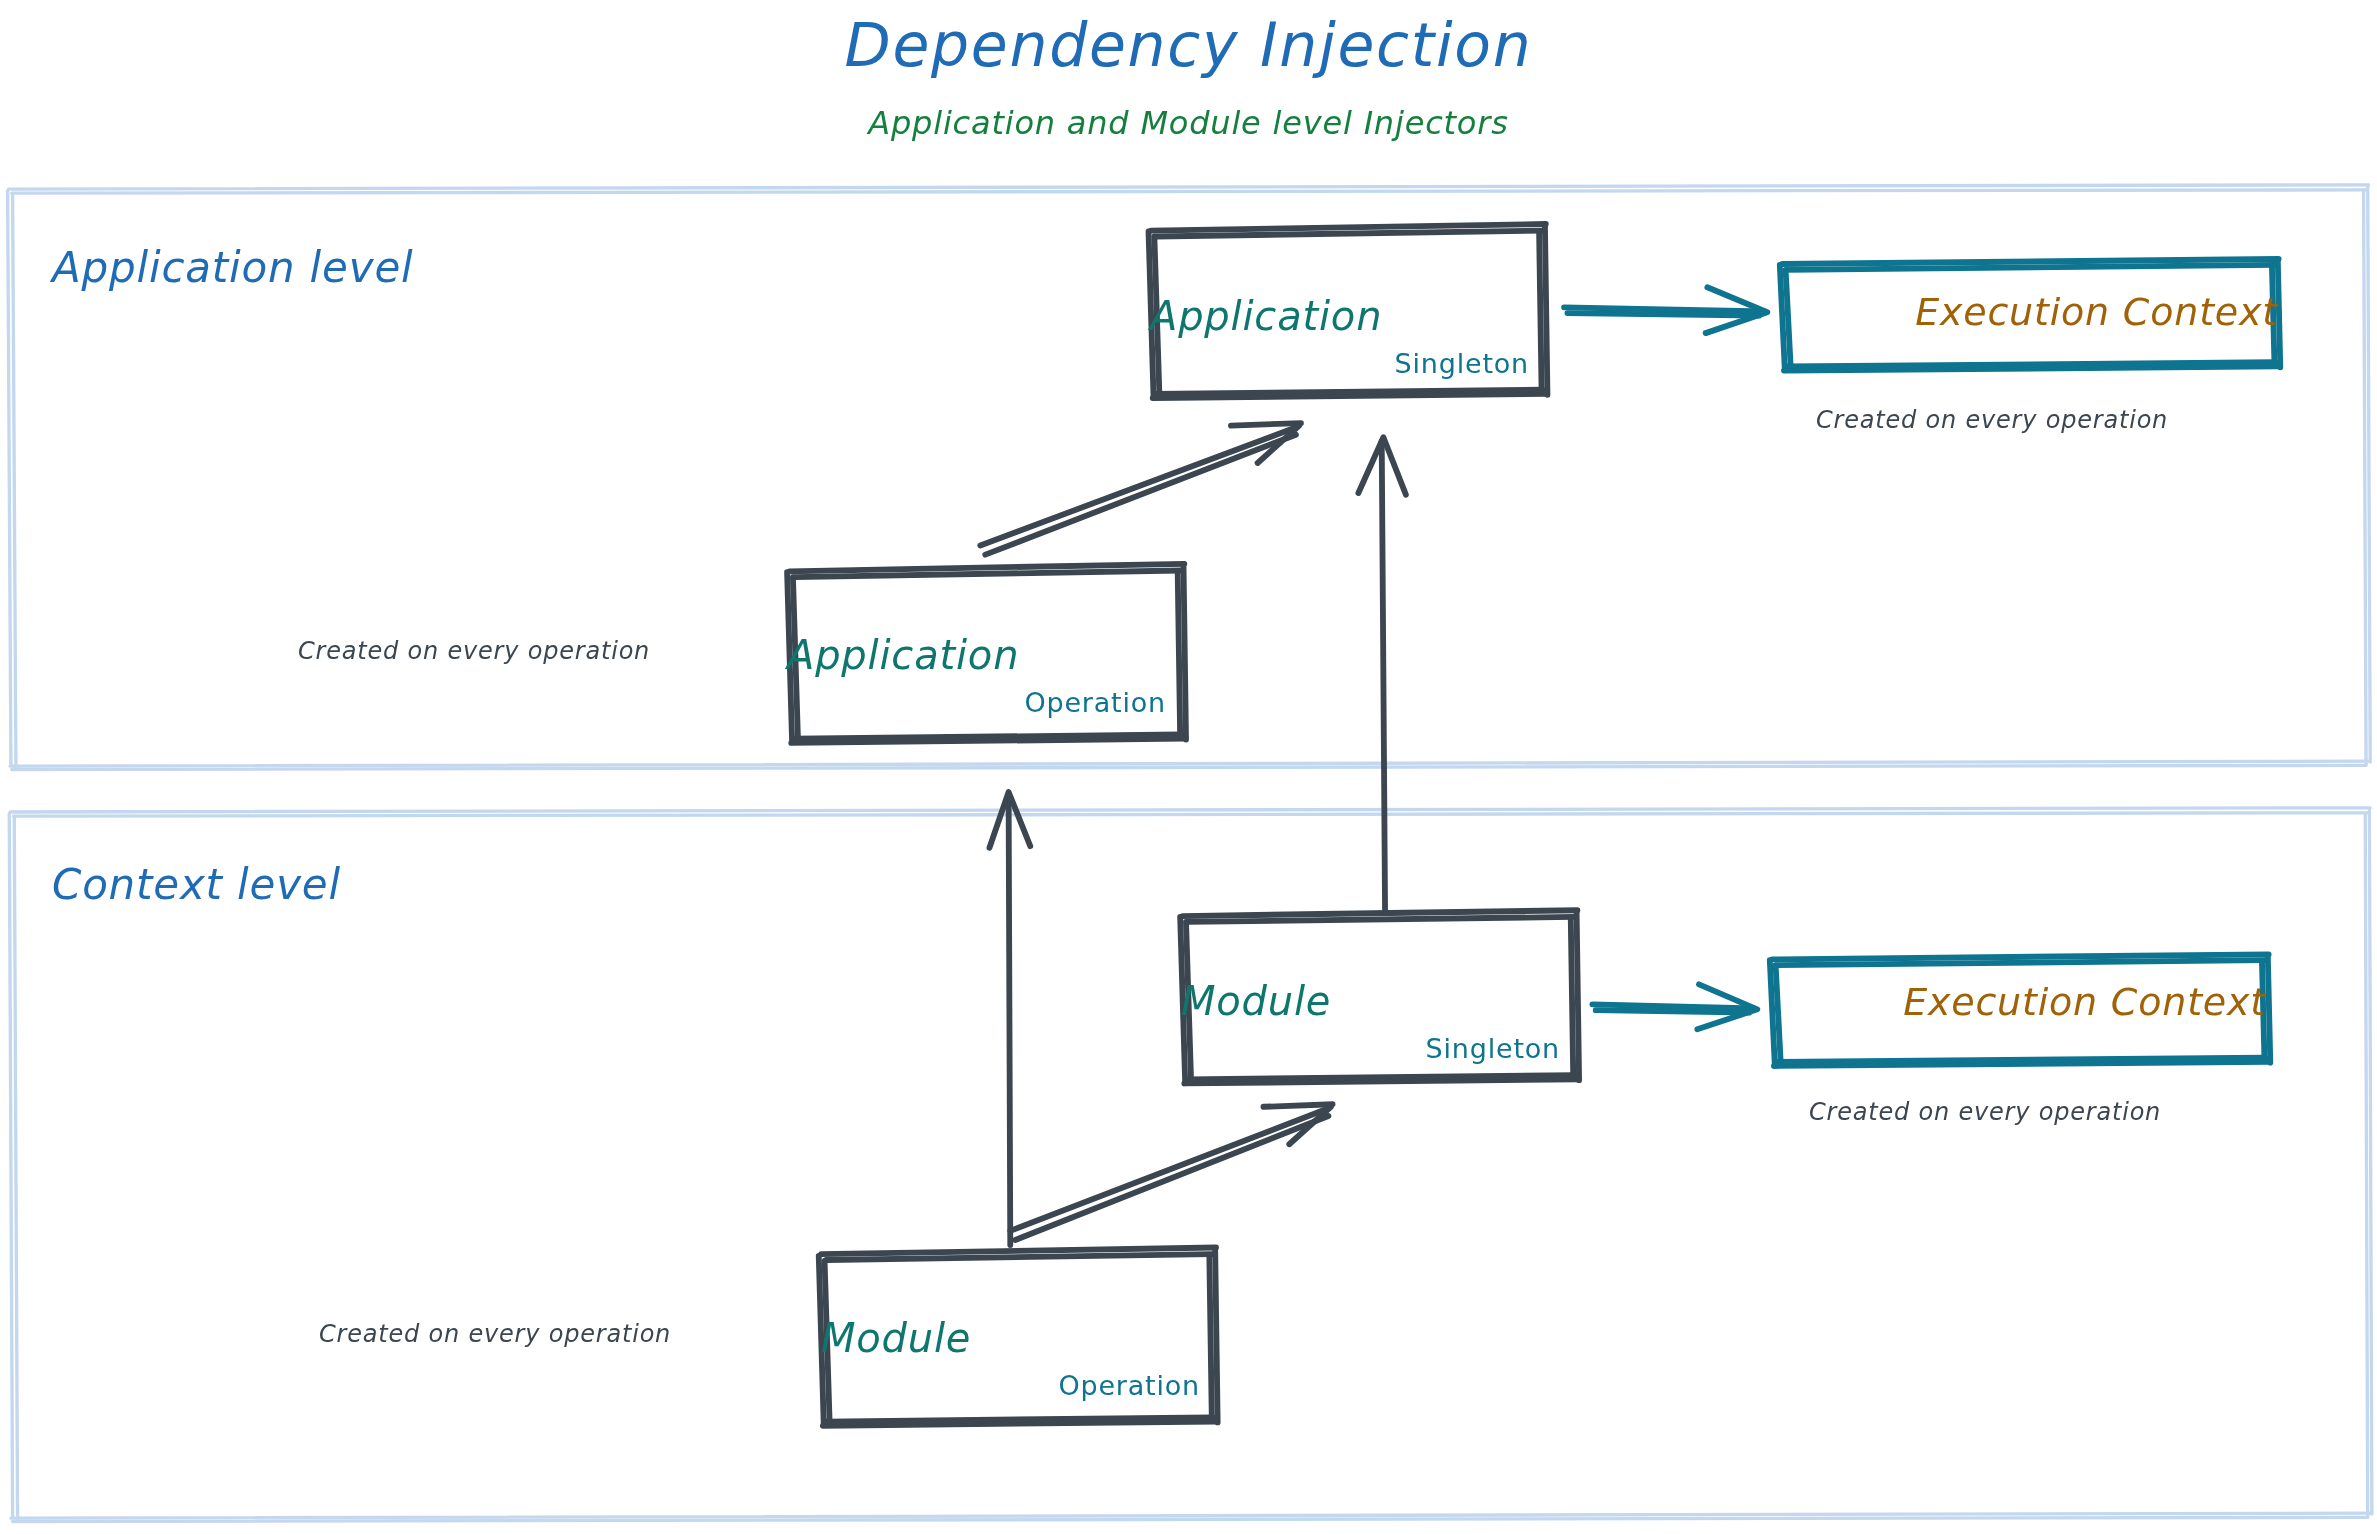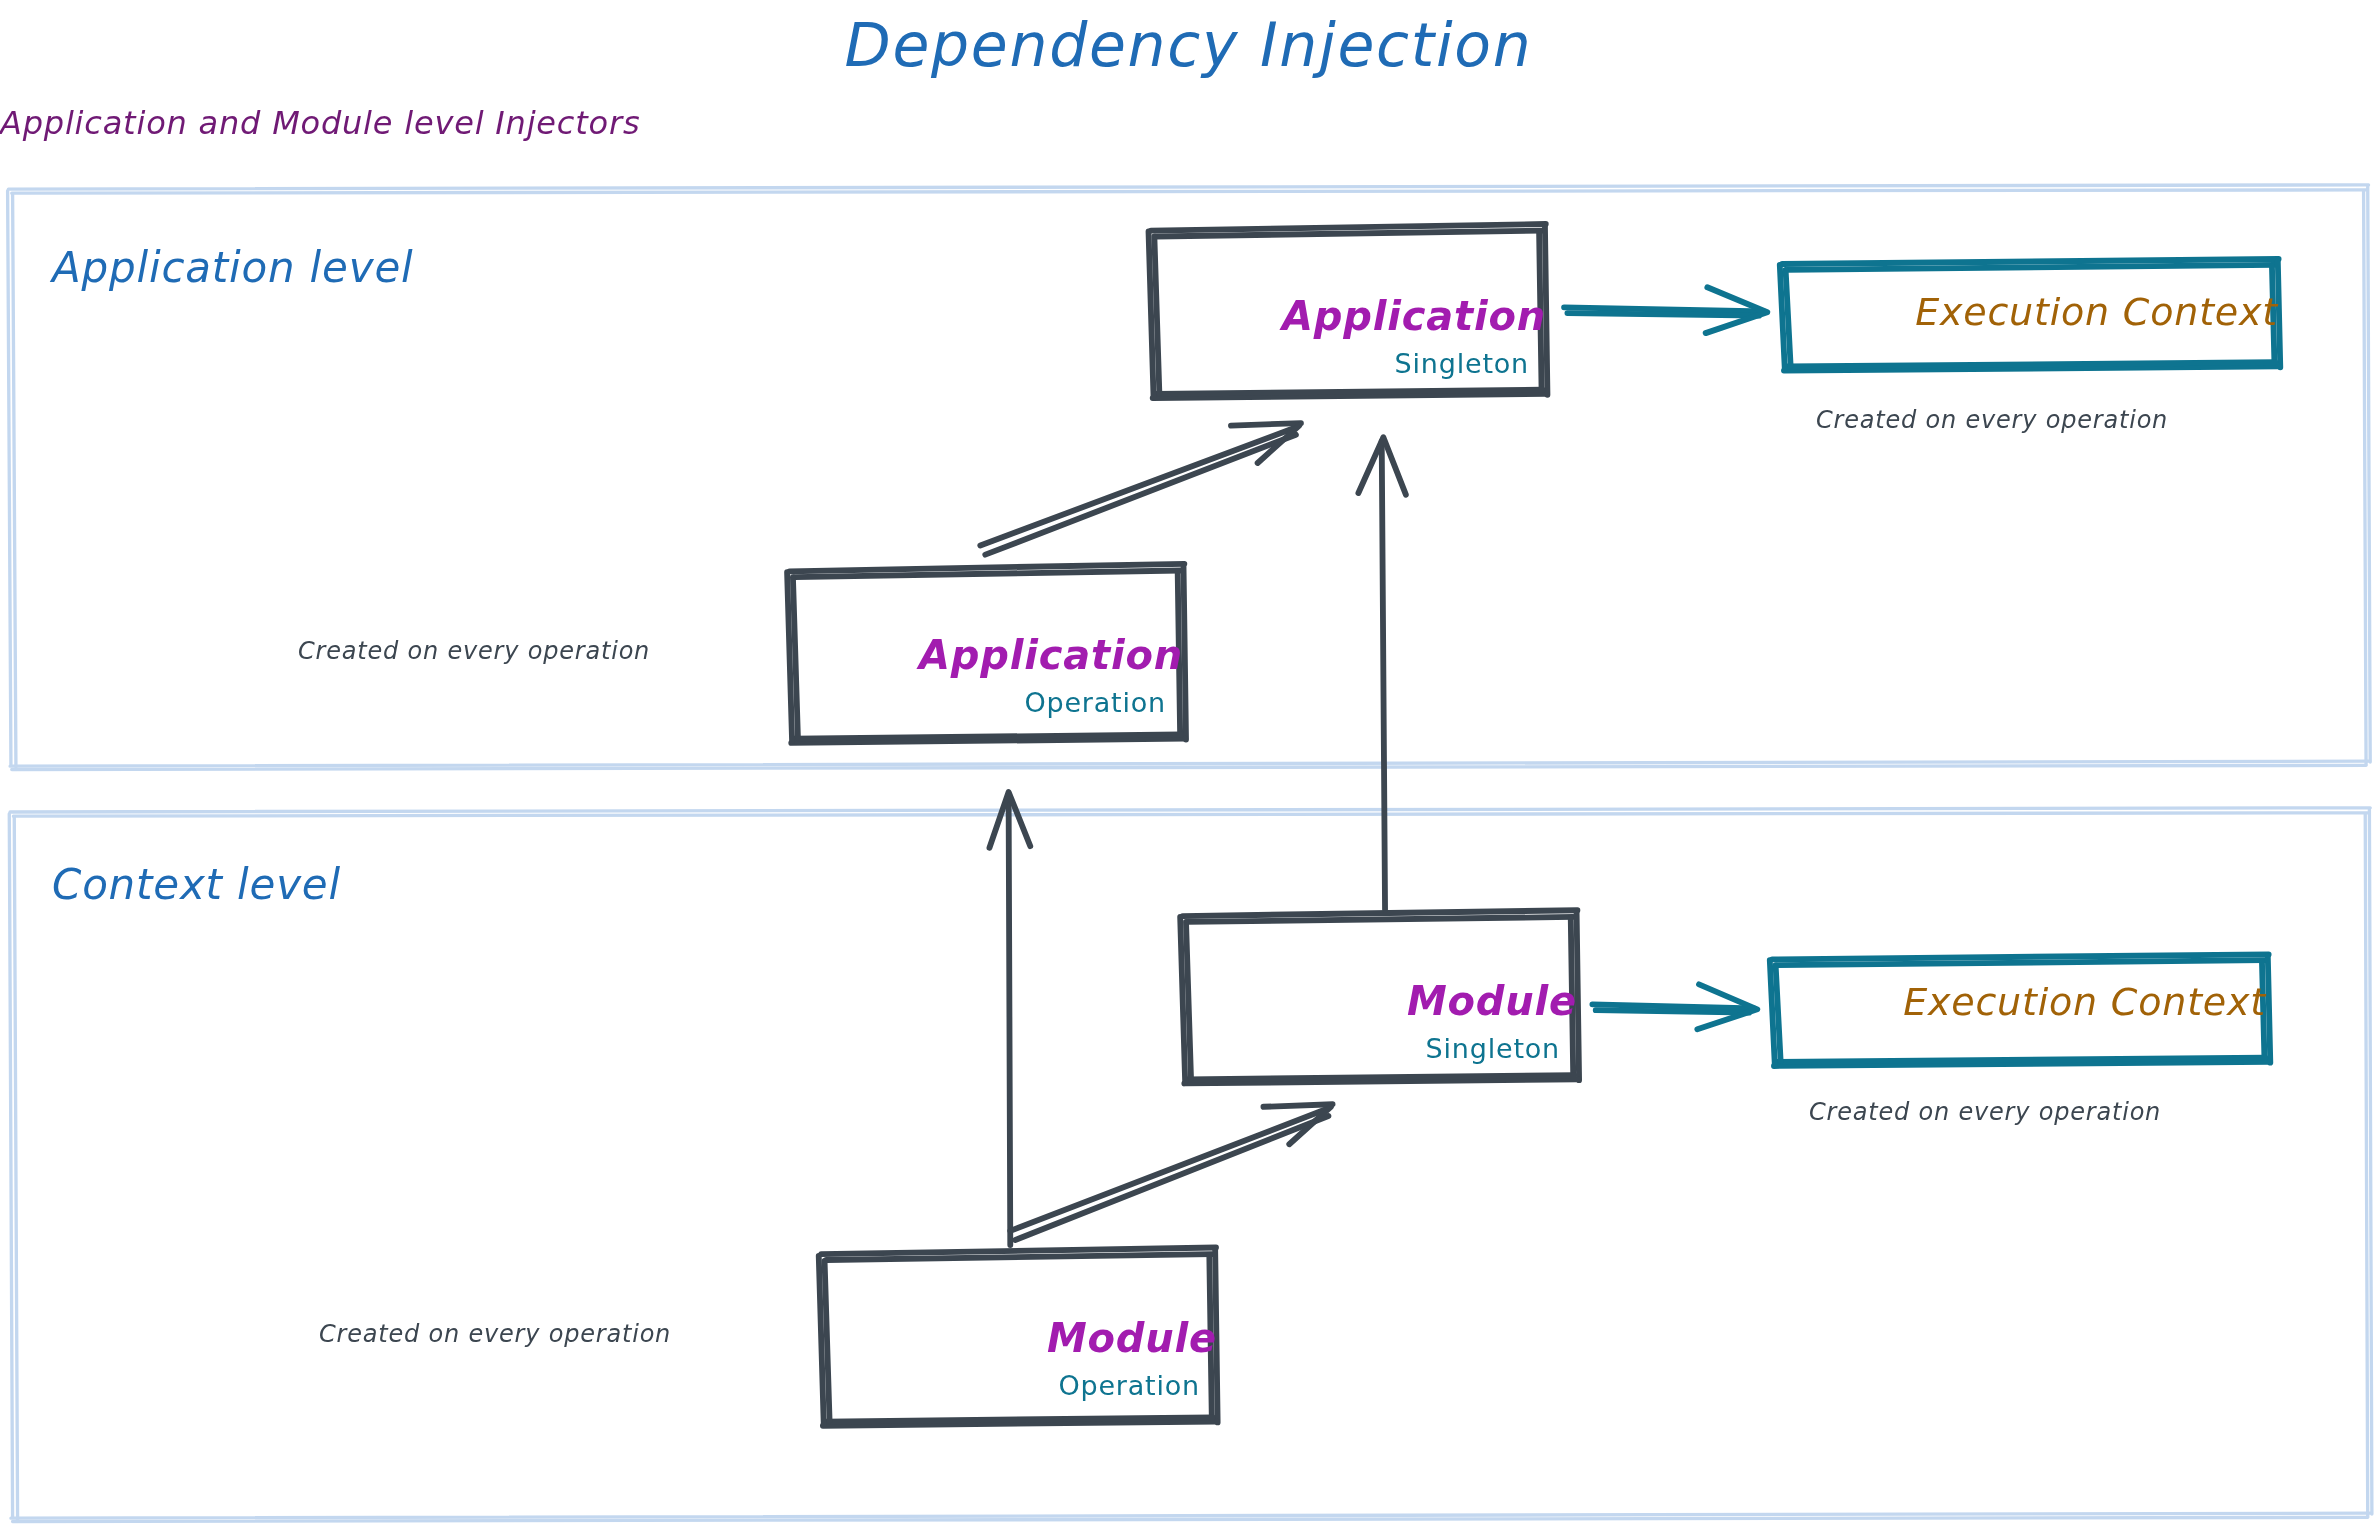--- a/index.html
+++ b/index.html
@@ -34,43 +34,43 @@
     text-align: center;
     font-size: 60px;
     font-style: italic;
     color: #1f6bb5;
     letter-spacing: 1.7px;
     font-family: "DejaVu Sans", sans-serif;
   }
   .subtitle {
     left: 0; top: 107px;
     width: 2377px;
+    text-align: center;
     font-size: 32px;
     font-style: italic;
-    color: #701a75;
+    color: #15803d;
     letter-spacing: 0.8px;
   }
   
   .level-label {
     font-size: 42px;
     font-style: italic;
     color: #1f6bb5;
     letter-spacing: 0.8px;
   }
   #lvl-app-label { left: 52px; top: 247px; }
   #lvl-mod-label { left: 52px; top: 864px; }
 
   
   .node-title {
     font-size: 40px;
     font-style: italic;
-    color: #a21caf;
-    text-align: right;
-    letter-spacing: 0.8px;
-    font-weight: bold;
+    color: #0f766e;
+    text-align: left;
+    letter-spacing: 0.8px;
   }
   .node-sub {
     font-size: 27px;
     color: #0e7490;
     text-align: right;
     letter-spacing: 0.8px;
   }
   .ec-title {
     font-size: 38px;
     font-style: italic;

